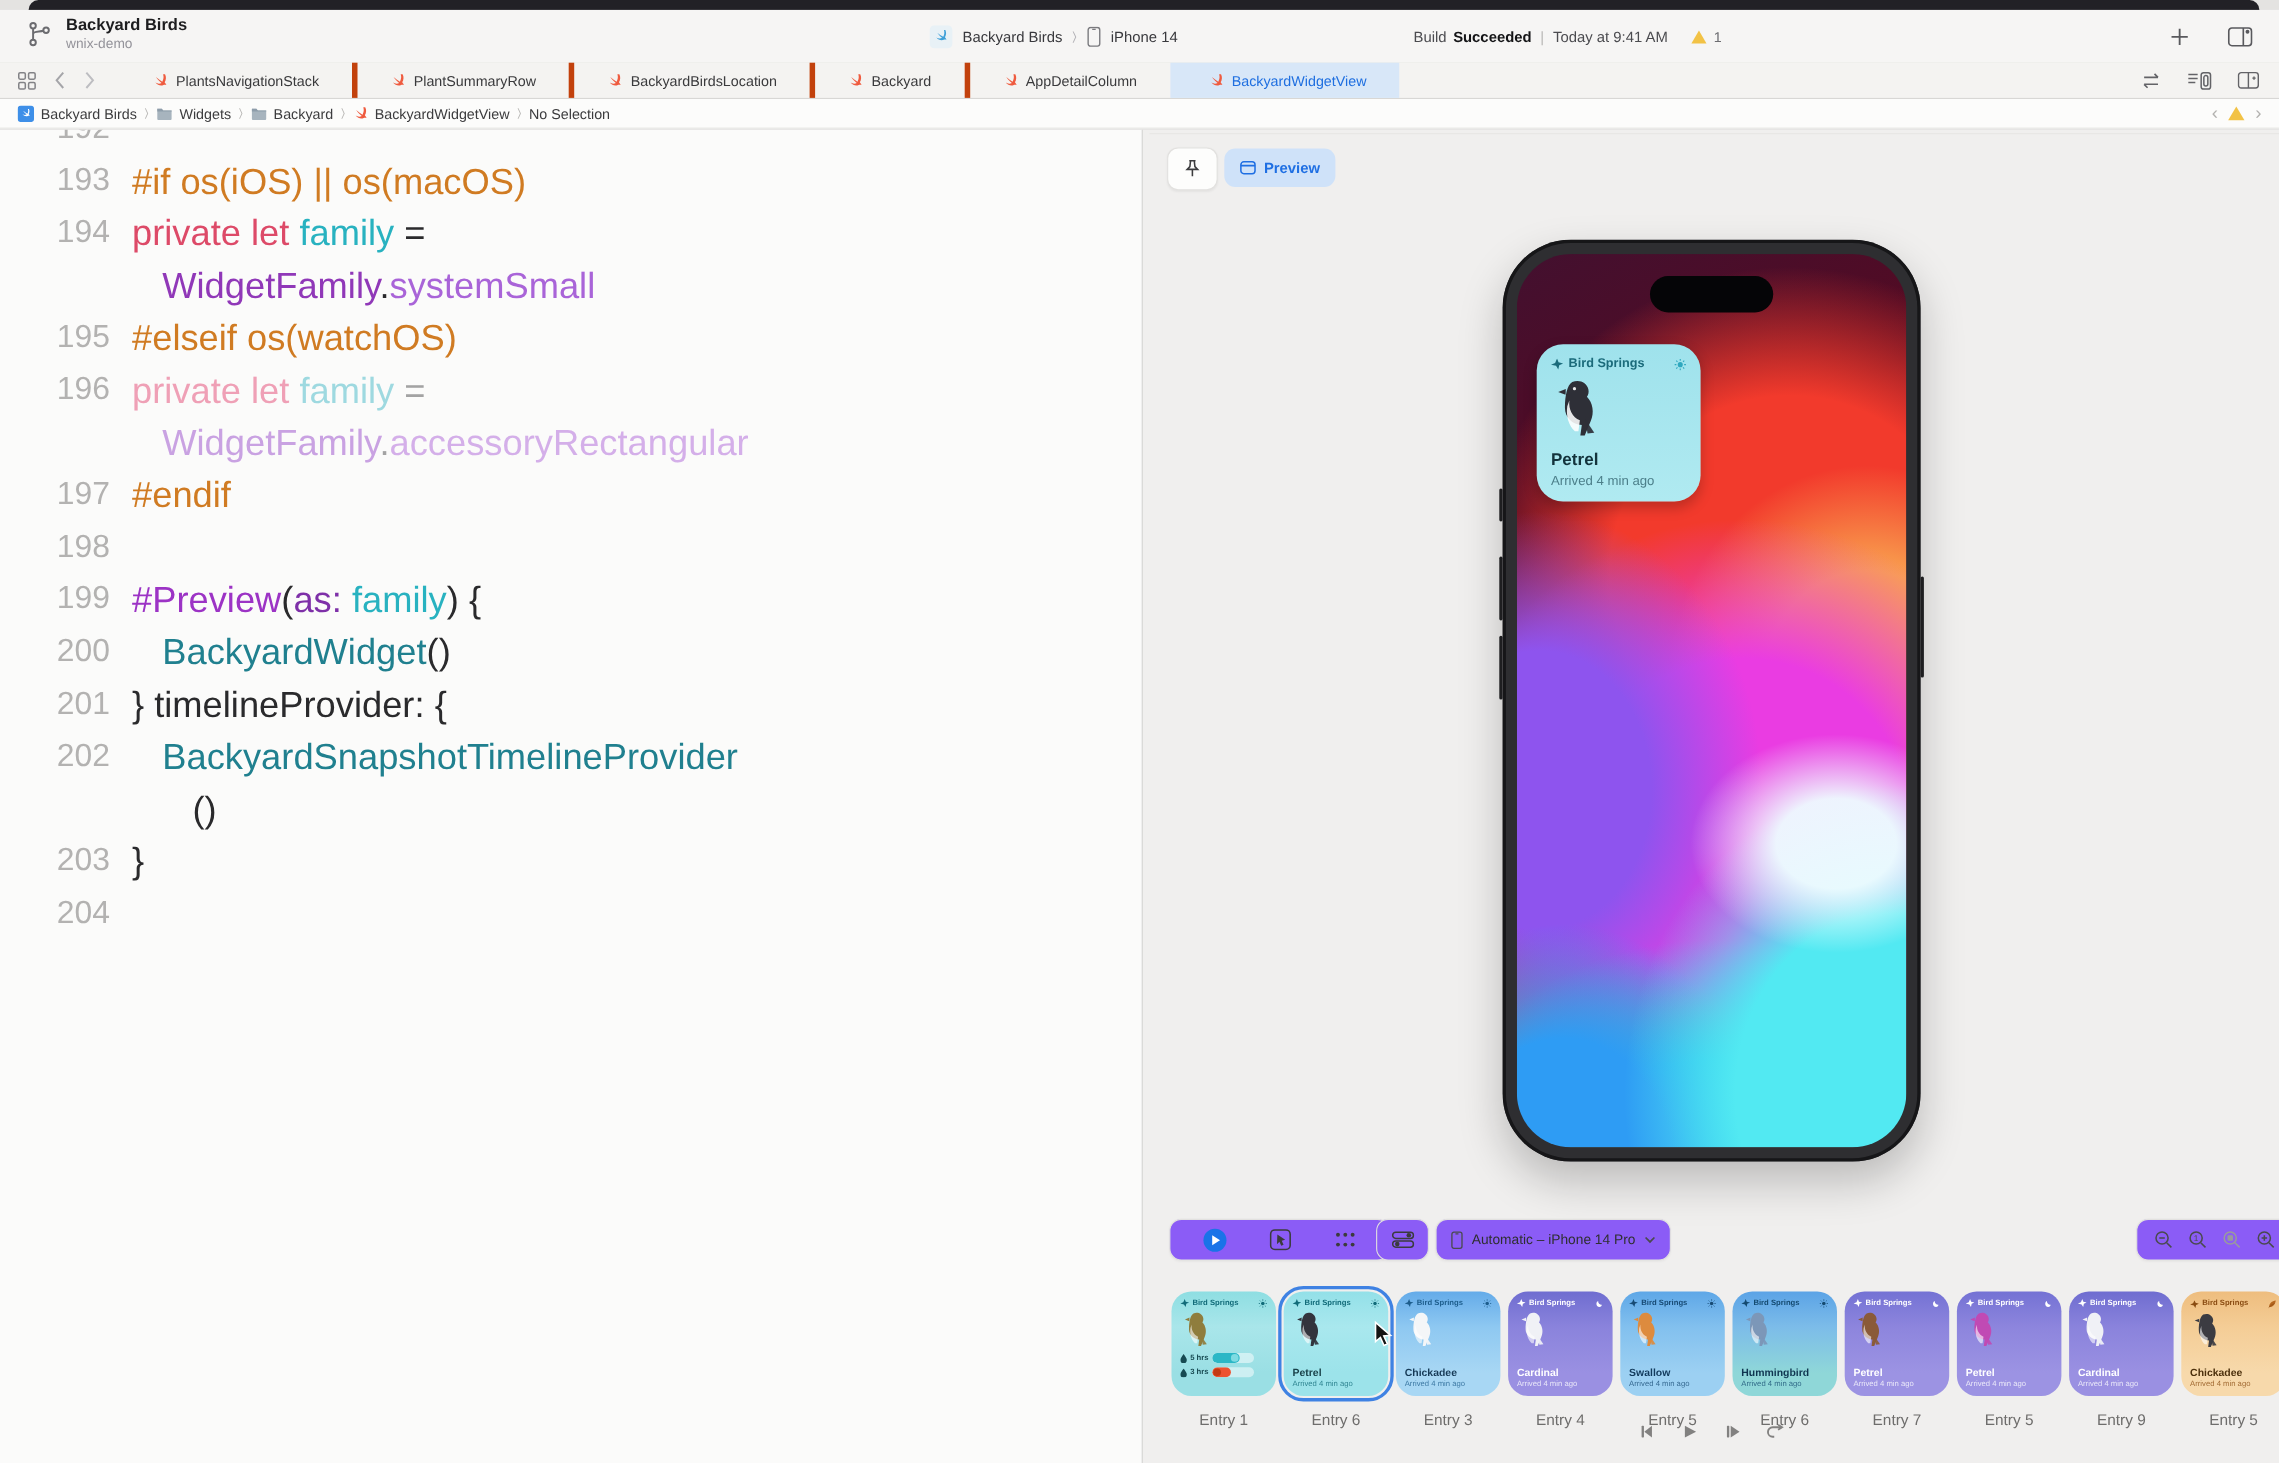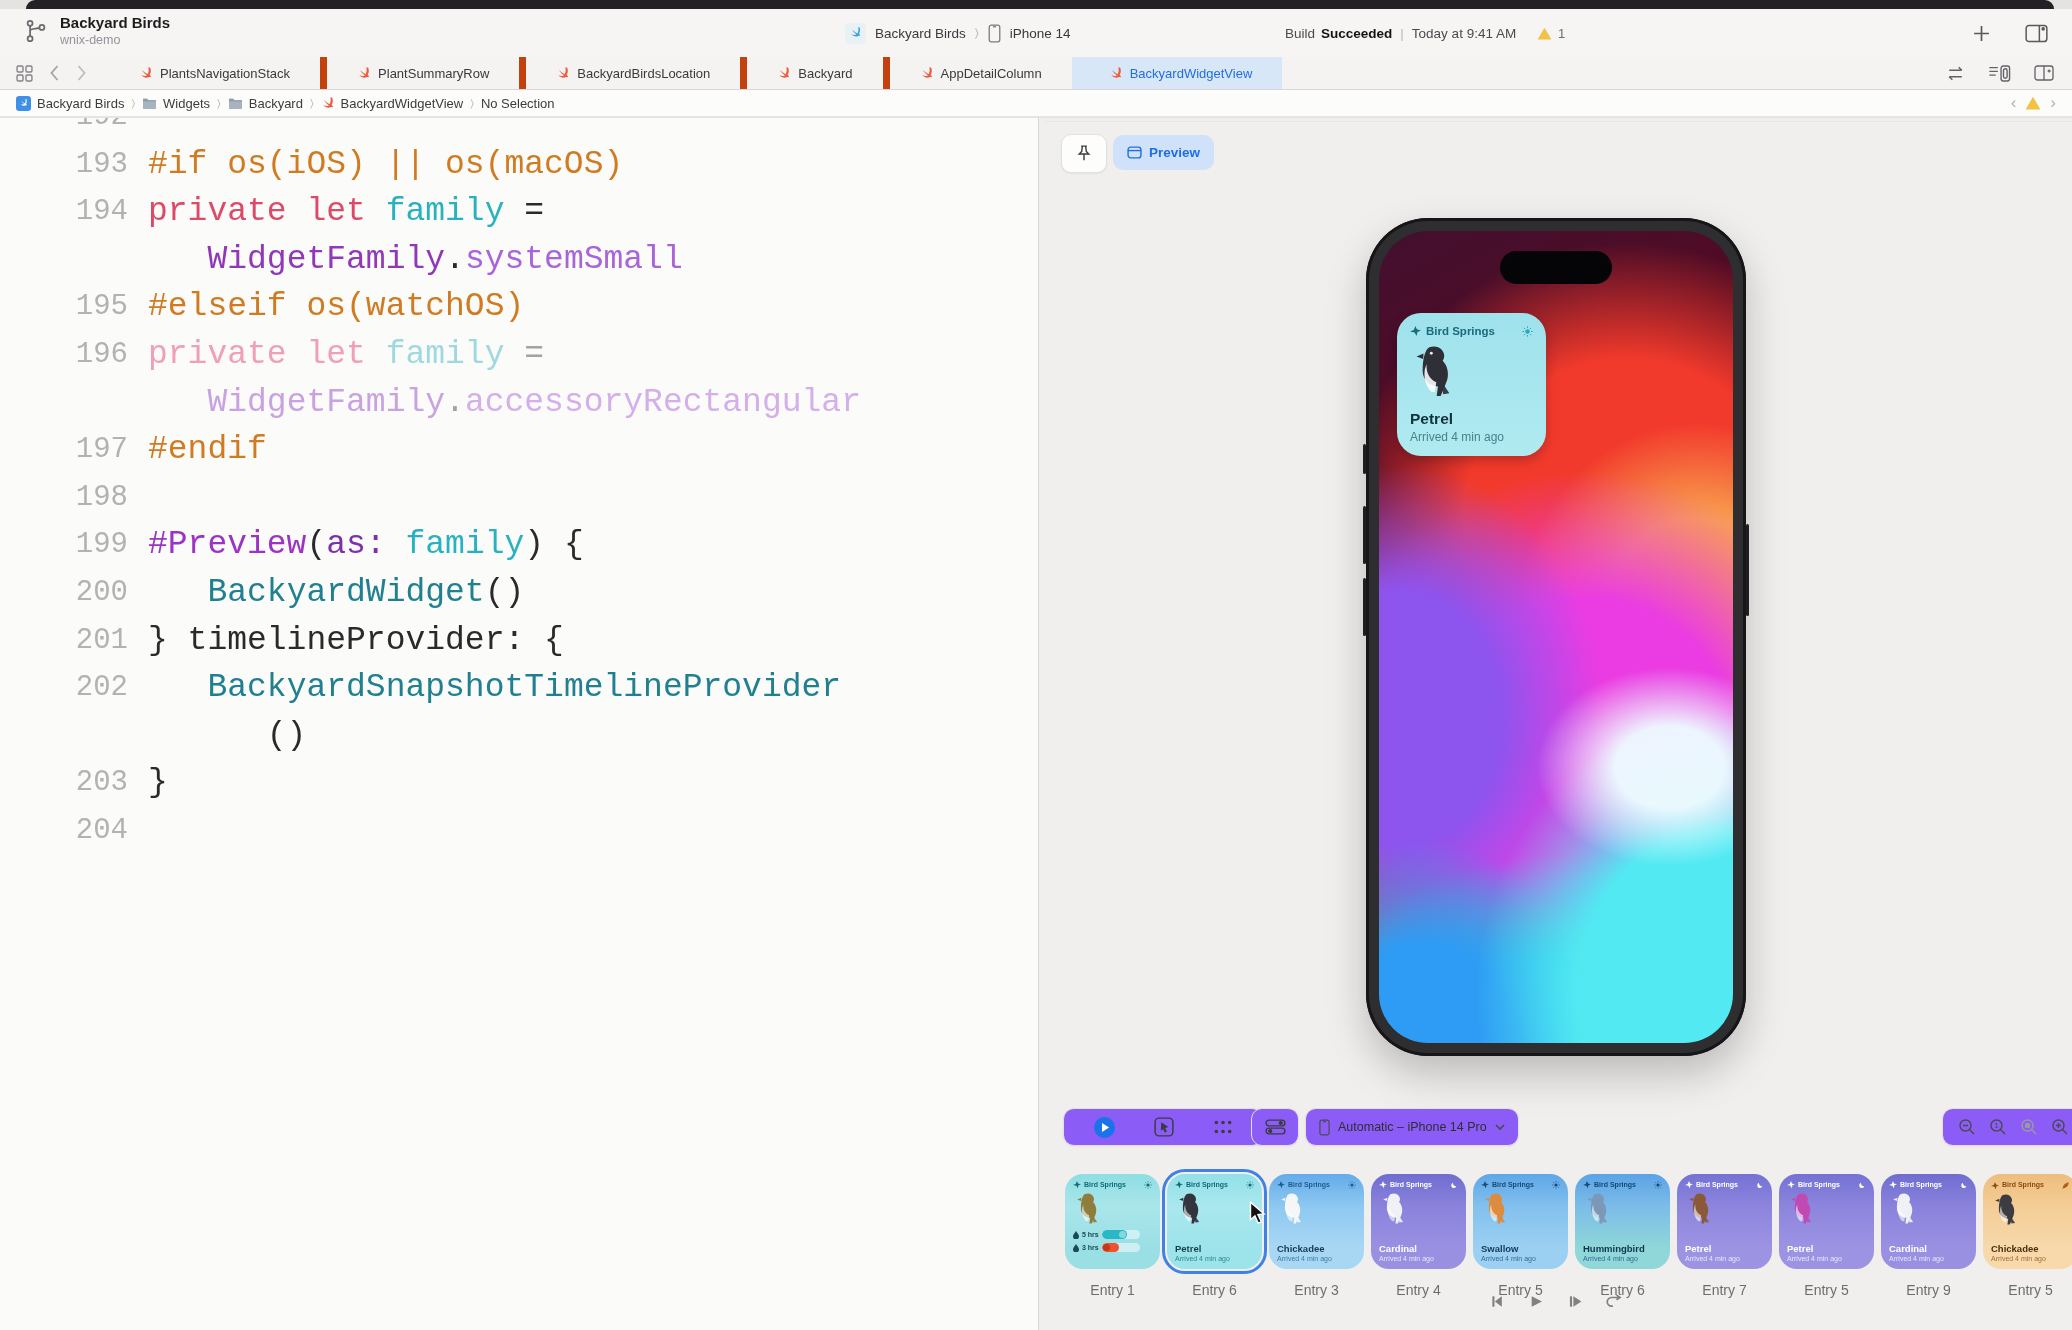--- a/index.html
+++ b/index.html
@@ -17,32 +17,32 @@
   .chev{color:#b3b2b6;font-size:12px;}
   .status{position:absolute;left:1285px;top:0;height:48px;display:flex;align-items:center;gap:6px;font-size:13.5px;color:#4b4b4f;}
   .status b{color:#141416;}
   .status .sep{color:#b9b8b6;padding:0 2px;}
   .warnbadge{position:absolute;left:1537px;top:0;height:48px;display:flex;align-items:center;gap:6px;font-size:13px;color:#6d6d71;}
   .tb-right{position:absolute;right:24px;top:0;height:48px;display:flex;align-items:center;gap:34px;}
   
   .tabbar{position:absolute;left:0;top:57px;width:100%;height:32px;background:#f4f3f1;border-bottom:1px solid #d8d7d5;display:flex;align-items:center;}
   .tb-icons{display:flex;align-items:center;gap:16px;padding:0 16px;}
   .tabs{display:flex;align-items:stretch;height:100%;margin-left:6px;}
-  .tab{display:flex;align-items:center;gap:7px;padding:0 30px;font-size:13px;color:#3a3a3c;border-left:7px solid #c2410c;cursor:default;white-space:nowrap;}
+  .tab{display:flex;align-items:center;gap:7px;padding:0 30px;font-size:13px;color:#3a3a3c;border-left:5px solid #c2410c;cursor:default;white-space:nowrap;}
   .tab:first-child{border-left:none;}
   .tab.active{background:#d8e7f8;color:#1f6fe0;border-left-color:transparent;}
   .tabbar-right{margin-left:auto;display:flex;align-items:center;gap:22px;padding-right:18px;}
   
   .crumbbar{position:absolute;left:0;top:90px;width:100%;height:27px;background:#fcfcfb;border-bottom:1px solid #e6e5e3;display:flex;align-items:center;padding-left:16px;font-size:13px;color:#3c3c3e;box-sizing:border-box;}
   .crumb{display:flex;align-items:center;gap:6px;}
   .crumb-sep{color:#b8b7b5;font-size:11px;padding:0 7px;}
   .crumb-right{margin-left:auto;display:flex;align-items:center;gap:9px;padding-right:16px;color:#b3b2b0;font-size:15px;}
   
   .editor{position:absolute;left:0;top:118px;width:1038px;bottom:0;background:#fbfbfa;overflow:hidden;}
-  .codelines{margin-top:-25px;font-family:Liberation Mono, monospace;font-size:33px;margin-left:28px;}
+  .codelines{margin-top:-25px;font-family:Liberation Sans, sans-serif;font-size:33px;}
   .code-line{display:flex;height:47.6px;line-height:47.6px;white-space:pre;}
   .gutter{width:100px;text-align:right;color:#b3b2b1;font-size:29px;flex:none;}
   .code-text{padding-left:20px;}
   .tok-dir{color:#d07b22}.tok-kw{color:#dd4a68}.tok-var{color:#28b2c0}
   .tok-type{color:#9038b8}.tok-mem{color:#a964d8}.tok-macro{color:#9c33c5}
   .tok-arg{color:#7e30a8}.tok-call{color:#20808f}.tok-pln{color:#2a2a2c}
   .tok-dkw{color:#efa0b6}.tok-dvar{color:#9ed9e0}.tok-dtype{color:#c9a2e2}
   .tok-dmem{color:#d4afe9}.tok-dpln{color:#a3a3a3}
   
   .canvas{position:absolute;left:1038px;top:118px;right:0;bottom:0;background:#f0efee;border-left:1px solid #d8d7d5;}

